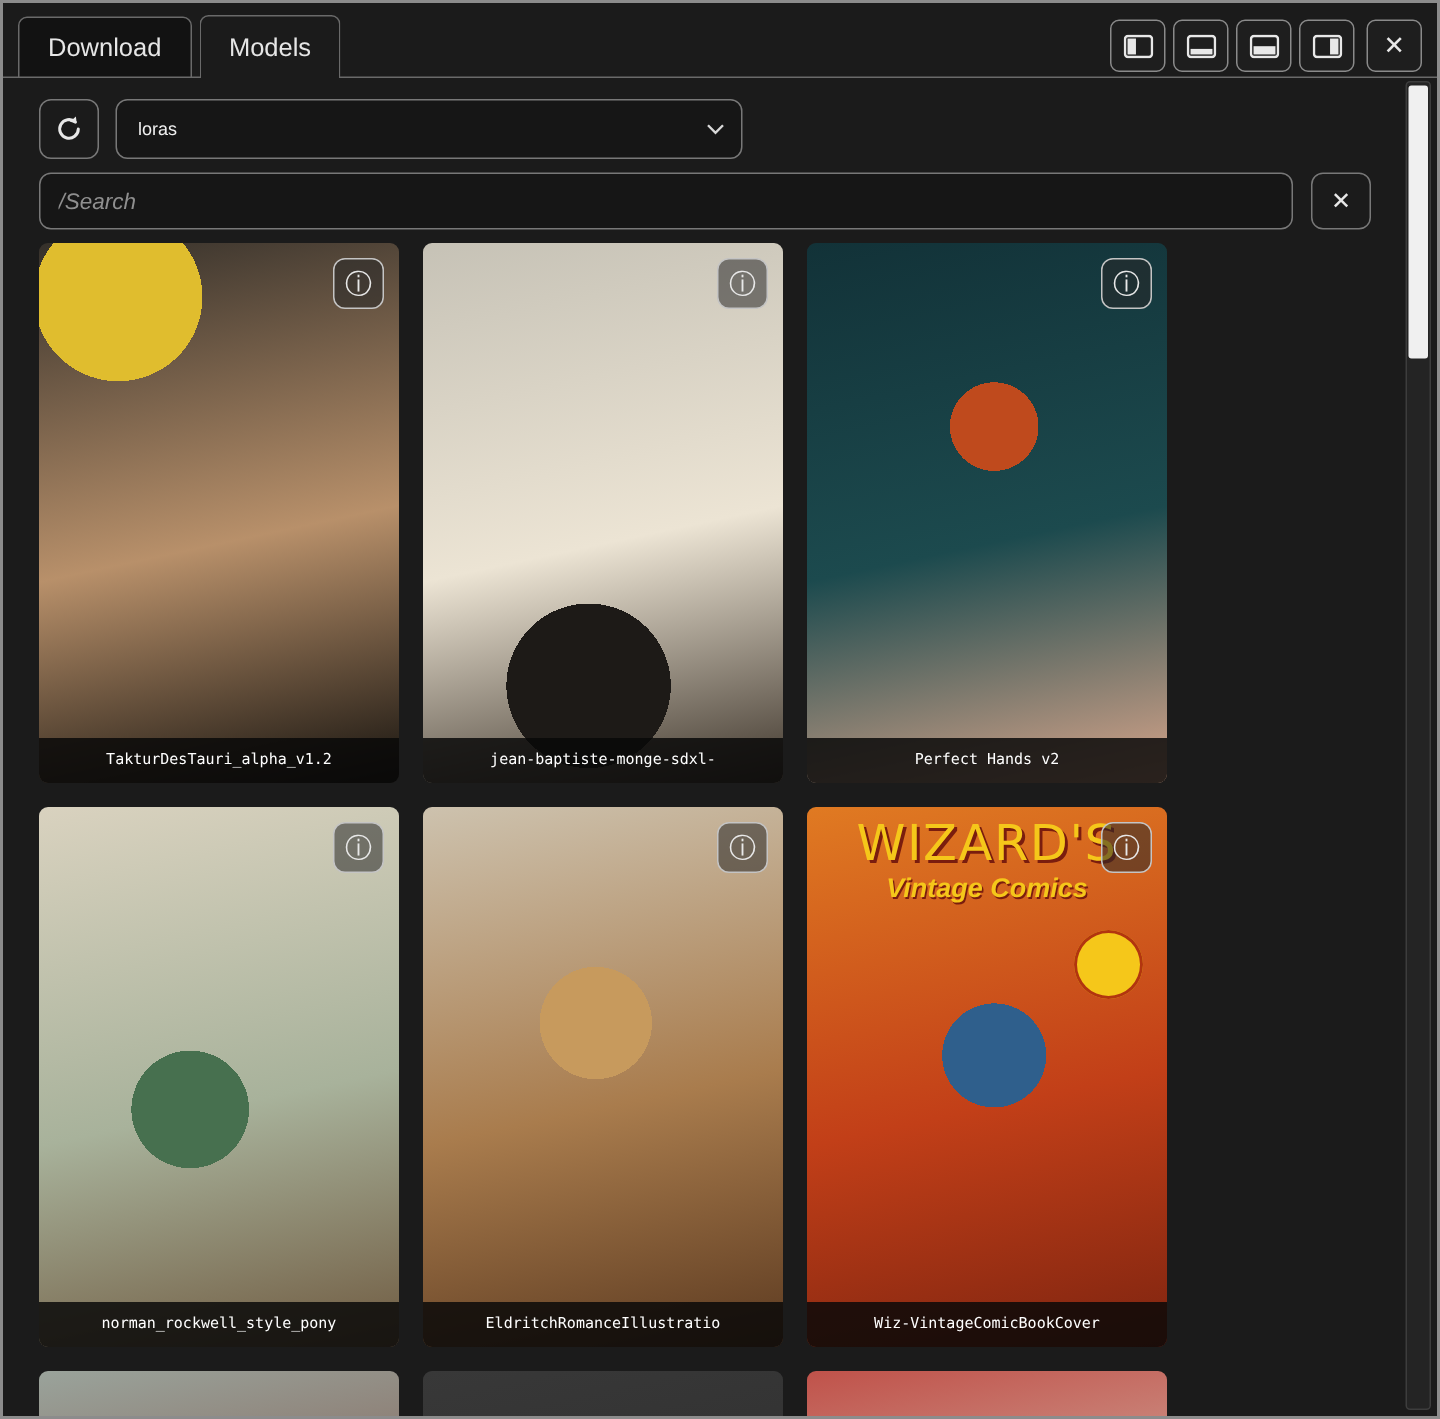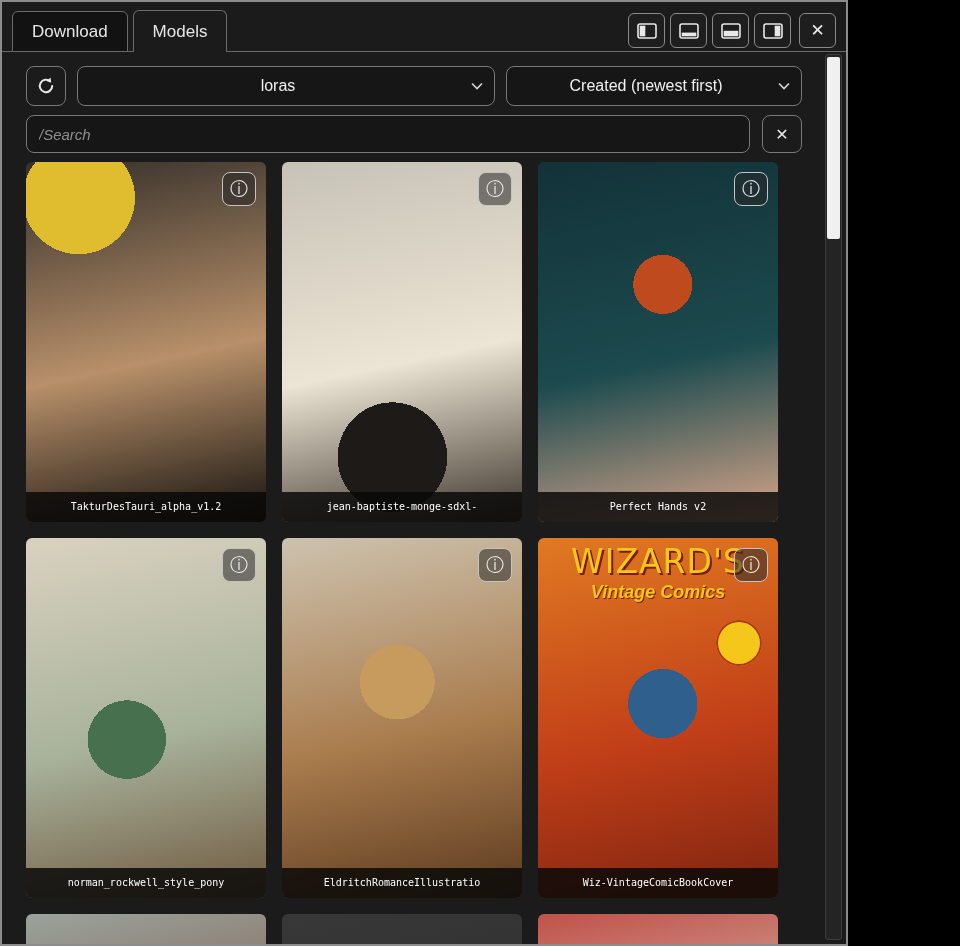--- a/index.html
+++ b/index.html
@@ -1,37 +1,37 @@
 <!DOCTYPE html>
 <html><head>
 <meta charset="utf-8">
 <style>
   * { margin:0; padding:0; box-sizing:border-box; }
   html,body { width:960px; height:946px; background:#000; font-family:"Liberation Sans",sans-serif; }
-  .window { position:relative; width:848px; height:946px; background:#1b1b1b; border:2px solid #8c8c8c; overflow:hidden; }
+  .window { position:relative; width:960px; height:946px; background:#1b1b1b; border:2px solid #8c8c8c; overflow:hidden; }
 
   
   .tab-line { position:absolute; top:49px; left:0; right:0; border-top:1px solid #6a6a6a; z-index:1; }
   .tabbar { position:absolute; top:8px; left:10px; display:flex; gap:5px; align-items:flex-end; z-index:2; }
   .tab { height:41px; display:flex; align-items:center; padding:0 19px; font-size:17px; color:#e6e6e6;
          background:#121212; border:1px solid #6a6a6a; border-radius:6px 6px 0 0; cursor:pointer; white-space:nowrap; }
   .tab.active { height:42px; background:#1b1b1b; border-bottom:none; }
 
   
   .winbtns { position:absolute; top:11px; right:10px; display:flex; gap:5px; z-index:3; }
   .winbtn { width:37px; height:35px; background:#1e1e1e; border:1px solid #8a8a8a; border-radius:6px;
             display:flex; align-items:center; justify-content:center; color:#e8e8e8; cursor:pointer; }
   .winbtn.close { margin-left:3px; font-size:17px; line-height:1; }
 
   
   .toolbar { position:absolute; top:64px; left:24px; right:44px; height:40px; display:flex; gap:11px; z-index:2; }
   .iconbtn { width:40px; height:40px; background:#1b1b1b; border:1px solid #787878; border-radius:8px;
              display:flex; align-items:center; justify-content:center; color:#e8e8e8; cursor:pointer; flex:none; }
   .select { height:40px; background:#161616; border:1px solid #787878; border-radius:8px; display:flex;
-            align-items:center; padding:0 30px 0 14px; color:#f0f0f0; font-size:16px; cursor:pointer; position:relative;justify-content:center; }
+            align-items:center; padding:0 30px 0 14px; color:#f0f0f0; font-size:12px; cursor:pointer; position:relative; }
   .select .chev { position:absolute; right:11px; top:50%; transform:translateY(-50%); display:flex; }
   .select.model-type { width:418px; flex:none; }
   .select.sort { flex:1; }
 
   
   .searchrow { position:absolute; top:113px; left:24px; right:44px; height:38px; display:flex; gap:12px; z-index:2; }
   .search { flex:1; height:38px; background:#161616; border:1px solid #787878; border-radius:8px;
             color:#e8e8e8; font-size:15px; padding:4px 12px; outline:none; font-family:"Liberation Sans",sans-serif; }
   .search::placeholder { color:#8f8f8f; font-style:italic; }
   .clearbtn { width:40px; height:38px; background:#1b1b1b; border:1px solid #787878; border-radius:8px;
@@ -119,28 +119,20 @@
       </span>
     </button>
     <div class="select model-type">
       <span>loras</span>
       <span class="chev">
         <svg width="12" height="8" viewBox="0 0 12 8">
             <path d="M1 1.5 L6 6.5 L11 1.5" fill="none" stroke="#d8d8d8" stroke-width="1.6"></path>
           </svg>
       </span>
     </div>
-    <div class="select sort">
-      <span>Created (newest first)</span>
-      <span class="chev">
-        <svg width="12" height="8" viewBox="0 0 12 8">
-            <path d="M1 1.5 L6 6.5 L11 1.5" fill="none" stroke="#d8d8d8" stroke-width="1.6"></path>
-          </svg>
-      </span>
-    </div>
   </div>
 
   <div class="searchrow">
     <input class="search" type="text" placeholder="/Search" style="">
     <button class="clearbtn">✕</button>
   </div>
 
   <div class="grid">
       <div class="card">
         <div class="card-art" style="background: radial-gradient(circle at 22% 10%, rgb(224, 189, 46) 0%, rgb(224, 189, 46) 15%, transparent 15%), linear-gradient(168deg, rgb(53, 48, 42) 0%, rgb(184, 144, 106) 55%, rgb(21, 18, 14) 100%);"></div>

